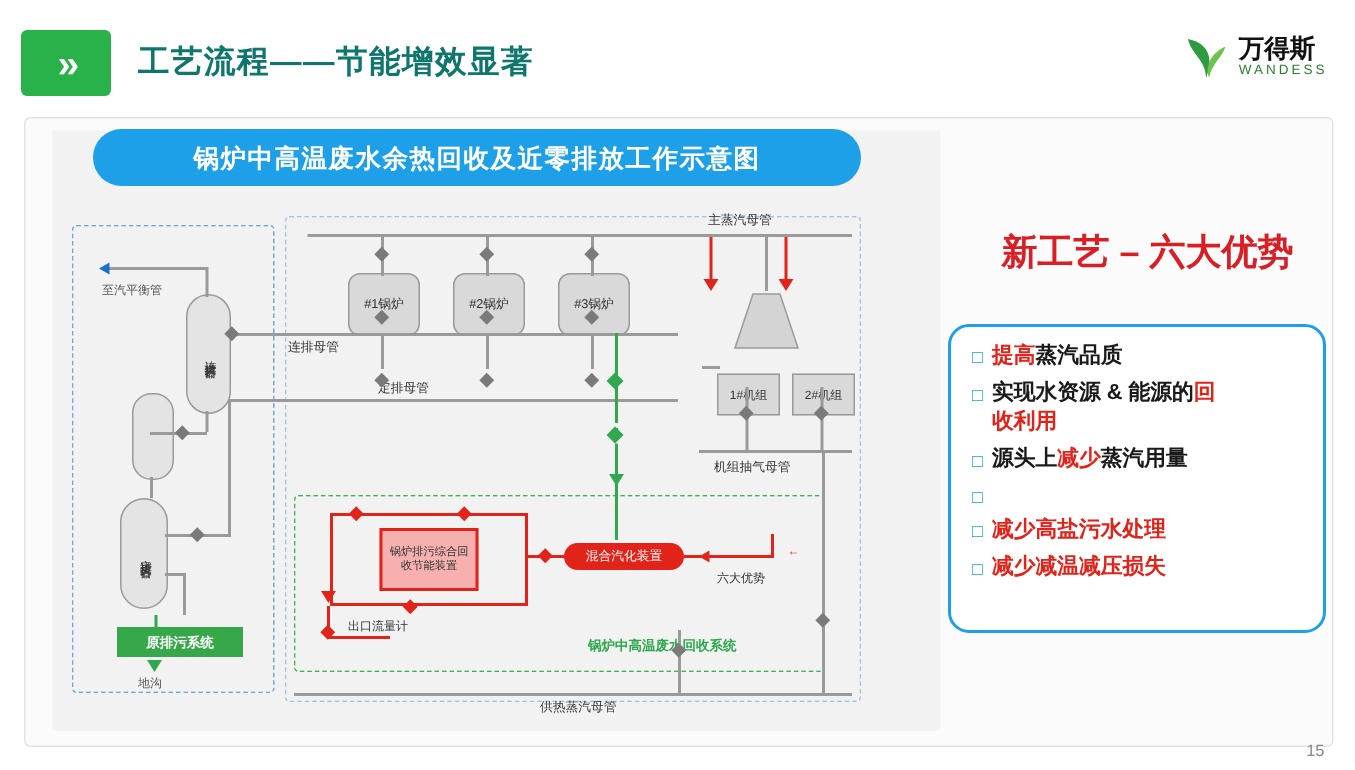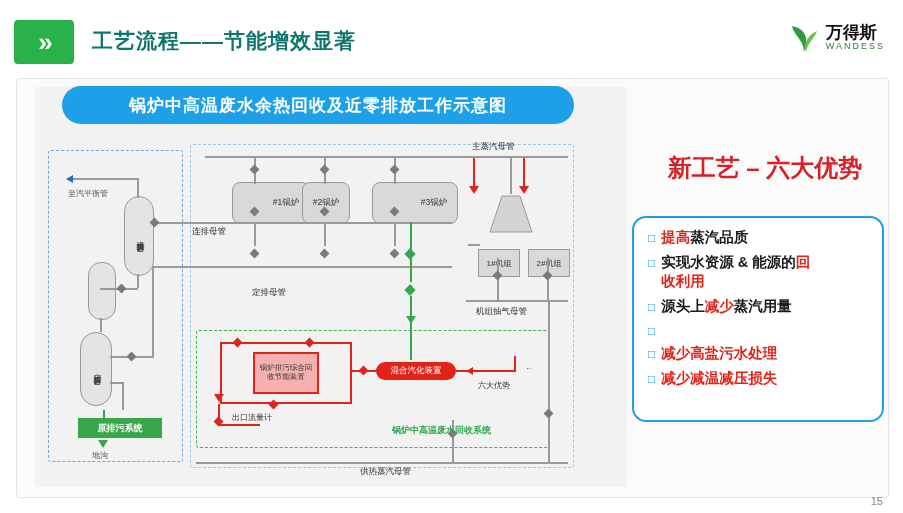--- a/index.html
+++ b/index.html
@@ -157,23 +157,23 @@
 
 <div class="dash-box" style="left:48px;top:150px;width:133px;height:310px;"></div>
 
 <div class="dash-green" style="left:196px;top:330px;width:352px;height:116px;"></div>
 
 <div class="dash-box" style="left:190px;top:144px;width:382px;height:322px;border-color:#9ec5e8;"></div>
 
 <div class="lbl-b" style="left:472px;top:141px;">主蒸汽母管</div>
 <div class="hline" style="left:205px;top:156px;width:363px;"></div>
 
-<div class="boiler" style="left:232px;top:182px;padding-left:30px;">#1锅炉</div>
+<div class="boiler" style="left:232px;top:182px;">#1锅炉</div>
 <div class="boiler" style="left:302px;top:182px;">#2锅炉</div>
-<div class="boiler" style="left:372px;top:182px;padding-left:38px;">#3锅炉</div>
+<div class="boiler" style="left:372px;top:182px;">#3锅炉</div>
 <div class="vline" style="left:254px;top:156px;height:28px;"></div>
 <div class="vline" style="left:324px;top:156px;height:28px;"></div>
 <div class="vline" style="left:394px;top:156px;height:28px;"></div>
 <div class="valve" style="left:251px;top:166px;"></div>
 <div class="valve" style="left:321px;top:166px;"></div>
 <div class="valve" style="left:391px;top:166px;"></div>
 
 <div class="turbine" style="left:478px;top:232px;width:40px;height:26px;">1#机组</div>
 <div class="turbine" style="left:528px;top:232px;width:40px;height:26px;">2#机组</div>
 <div class="hline" style="left:468px;top:244px;width:12px;"></div>
@@ -197,21 +197,21 @@
 <div class="hline" style="left:152px;top:222px;width:300px;"></div>
 <div class="lbl-b" style="left:192px;top:226px;">连排母管</div>
 <div class="vline" style="left:254px;top:222px;height:24px;"></div>
 <div class="vline" style="left:324px;top:222px;height:24px;"></div>
 <div class="vline" style="left:394px;top:222px;height:24px;"></div>
 <div class="valve" style="left:251px;top:208px;"></div>
 <div class="valve" style="left:321px;top:208px;"></div>
 <div class="valve" style="left:391px;top:208px;"></div>
 
 <div class="hline" style="left:152px;top:266px;width:300px;"></div>
-<div class="lbl-b" style="left:252px;top:287px;">定排母管</div>
+<div class="lbl-b" style="left:252px;top:253px;">定排母管</div>
 <div class="valve" style="left:251px;top:250px;"></div>
 <div class="valve" style="left:321px;top:250px;"></div>
 <div class="valve" style="left:391px;top:250px;"></div>
 
 <div class="vessel" style="left:124px;top:196px;width:28px;height:78px;">
   <span style="writing-mode:vertical-rl;letter-spacing:1px;">连排扩容器</span>
 </div>
 <div class="hline" style="left:152px;top:222px;width:4px;"></div>
 <div class="vline" style="left:137px;top:178px;height:20px;"></div>
 <div class="hline" style="left:72px;top:178px;width:66px;"></div>

